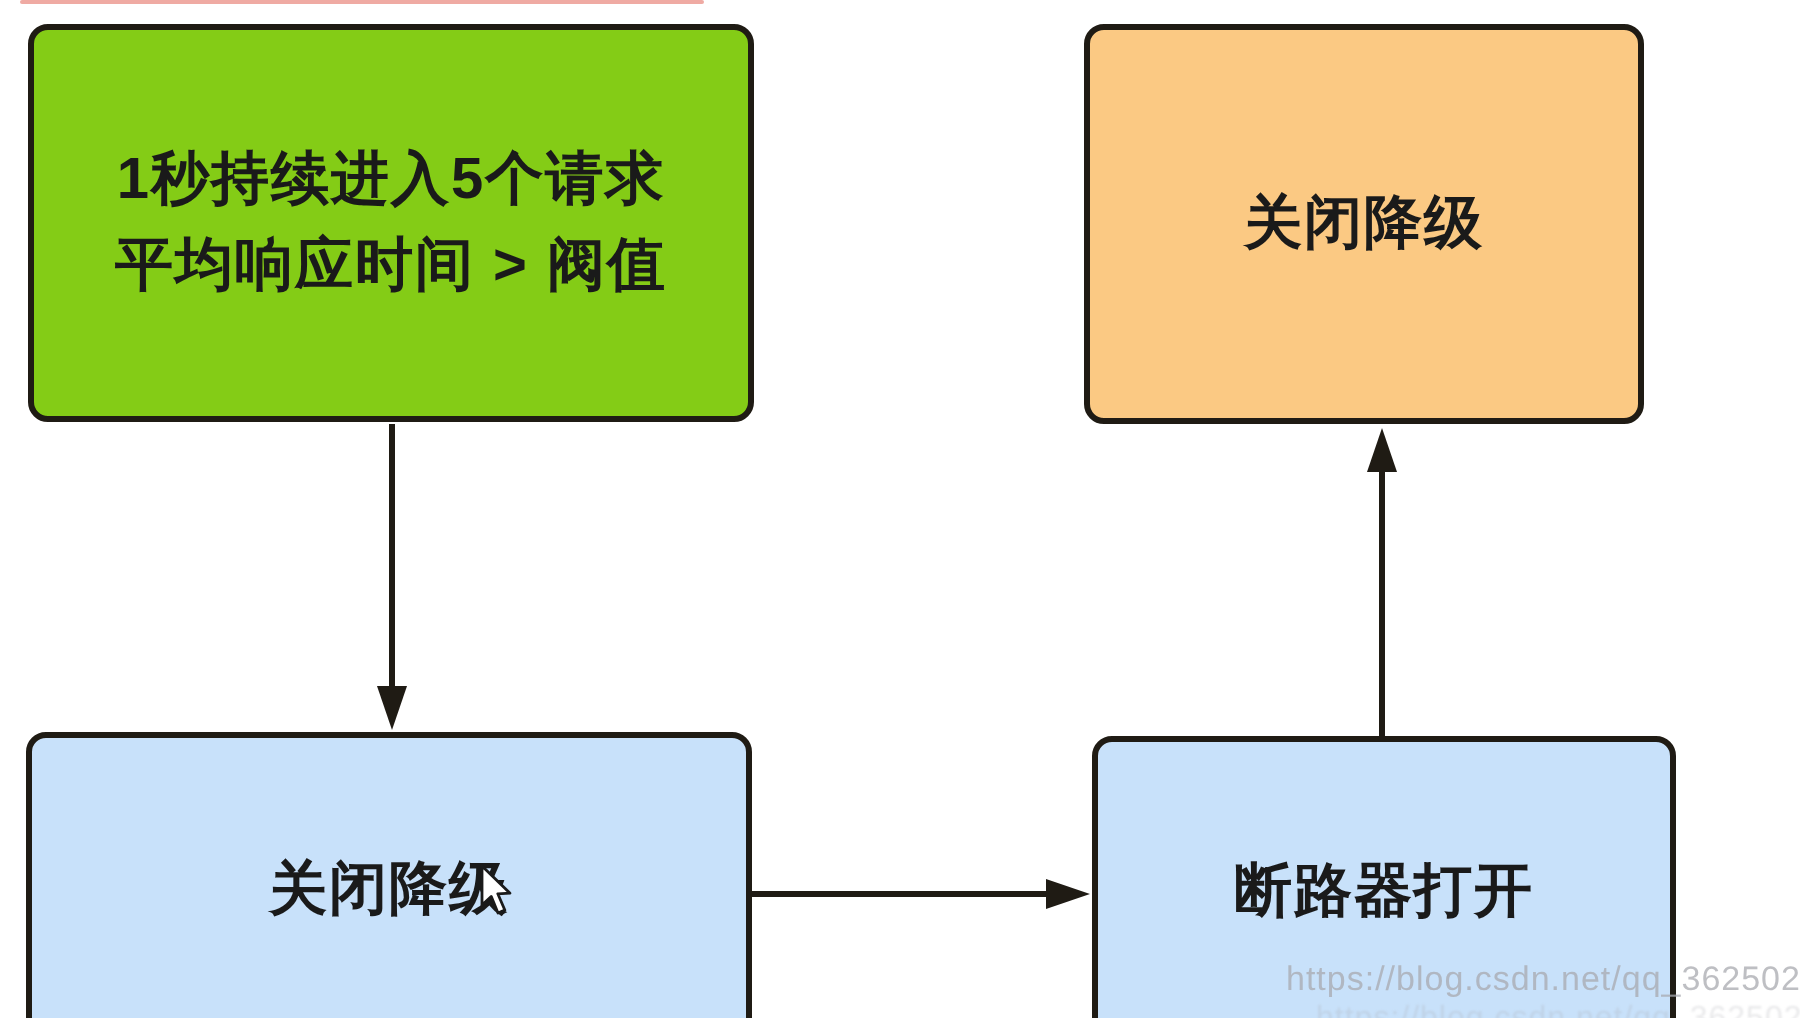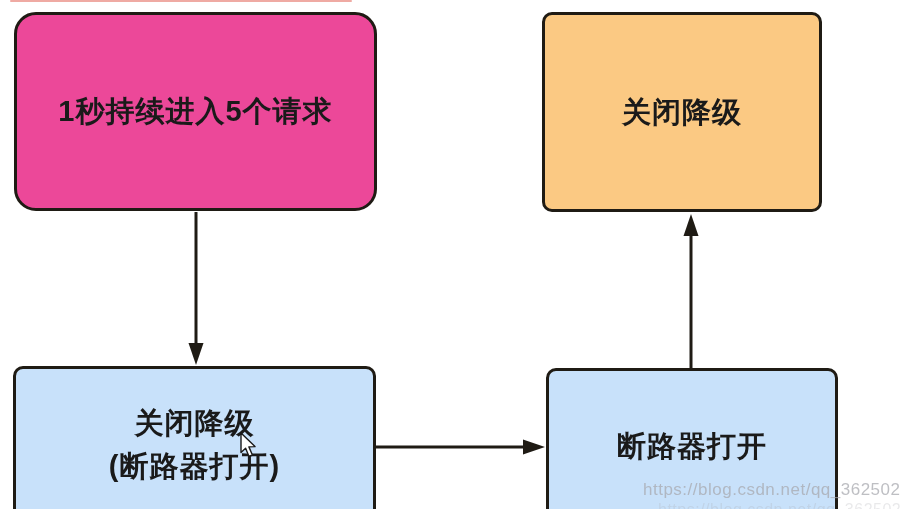--- a/index.html
+++ b/index.html
@@ -92,31 +92,31 @@
     <g>
       <line x1="376" y1="447" x2="526" y2="447" stroke="currentColor" stroke-width="3"></line>
       <polygon points="545,447 523,439.5 523,454.5" fill="currentColor"></polygon>
     </g>
     <g>
       <line x1="691" y1="368" x2="691" y2="233" stroke="currentColor" stroke-width="3"></line>
       <polygon points="691,214 683.5,236 698.5,236" fill="currentColor"></polygon>
     </g>
   </svg>
 
-  <div class="node node-threshold" style="background: #ec4899; border-radius: 22px;">
+  <div class="node node-threshold" style="background: #84cc16;">
     <div>1秒持续进入5个请求</div>
+    <div>平均响应时间 &gt; 阀值</div>
   </div>
 
   <div class="node node-close" style="background: rgb(251, 201, 131);">
     <div>关闭降级</div>
   </div>
 
   <div class="node node-trigger" style="background: rgb(200, 225, 250);">
     <div>关闭降级</div>
-    <div>(断路器打开)</div>
   </div>
 
   <div class="node node-window" style="background: rgb(200, 225, 250);">
     <div>断路器打开</div>
   </div>
 
   <div class="watermark" style="color: rgb(169, 170, 176);">https://blog.csdn.net/qq_36250202</div>
 
   <div class="watermark-partial" style="color: rgb(169, 170, 176);">https://blog.csdn.net/qq_36250202</div>
 

